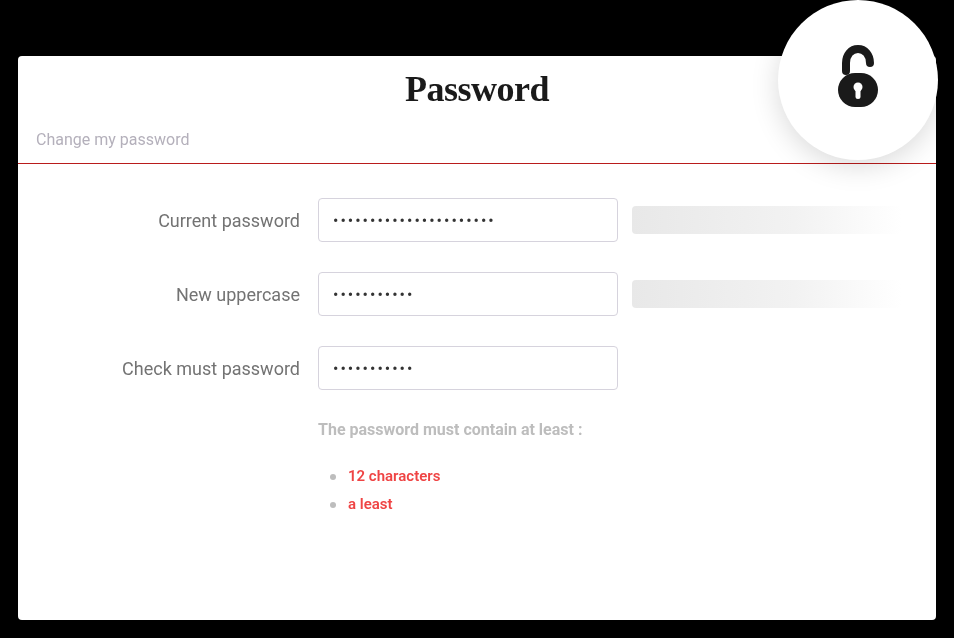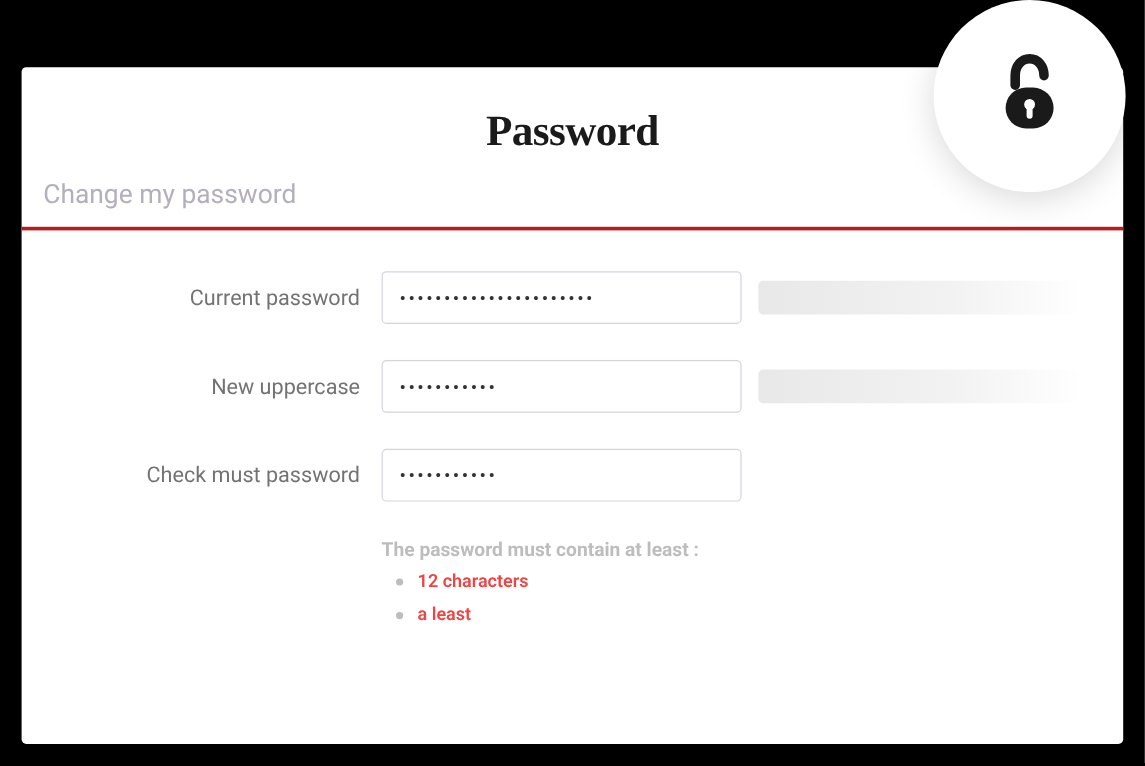--- a/index.html
+++ b/index.html
@@ -12,36 +12,36 @@
       overflow: hidden;
     }
     .panel {
       position: absolute;
       top: 56px;
       left: 18px;
       right: 18px;
       bottom: 18px;
       background: #fff;
       border-radius: 4px;
-      padding-top: 32px;
+      padding-top: 12px;
     }
     .title {
       font-size: 36px;
       font-weight: 700;
       color: #1a1a1a;
       text-align: center;
       font-family: Georgia, "Times New Roman", serif;
       letter-spacing: -0.5px;
     }
     .subtitle {
-      font-size: 22px;
+      font-size: 16px;
       font-weight: 400;
       color: #b4b0bb;
       padding: 20px 0 14px 18px;
-      border-bottom: 3px solid #b91c1c;
+      border-bottom: 1px solid #b91c1c;
     }
     .lock-badge {
       position: absolute;
       top: 0;
       right: 16px;
       width: 160px;
       height: 160px;
       background: #fff;
       border-radius: 50%;
       box-shadow: 0 6px 28px rgba(0,0,0,0.15);
@@ -90,21 +90,21 @@
       background: linear-gradient(to right, #e8e8e8 0%, #f2f2f2 60%, #ffffff 100%);
     }
     .reqs {
       margin-left: 300px;
       margin-top: 6px;
     }
     .reqs-title {
       font-size: 16px;
       font-weight: 700;
       color: #bdbdbd;
-      margin-bottom: 8px;
+      margin-bottom: 28px;
     }
     .reqs-list {
       list-style: none;
       padding-left: 12px;
     }
     .reqs-list li {
       font-size: 15px;
       font-weight: 600;
       color: #ef4444;
       margin-bottom: 10px;

